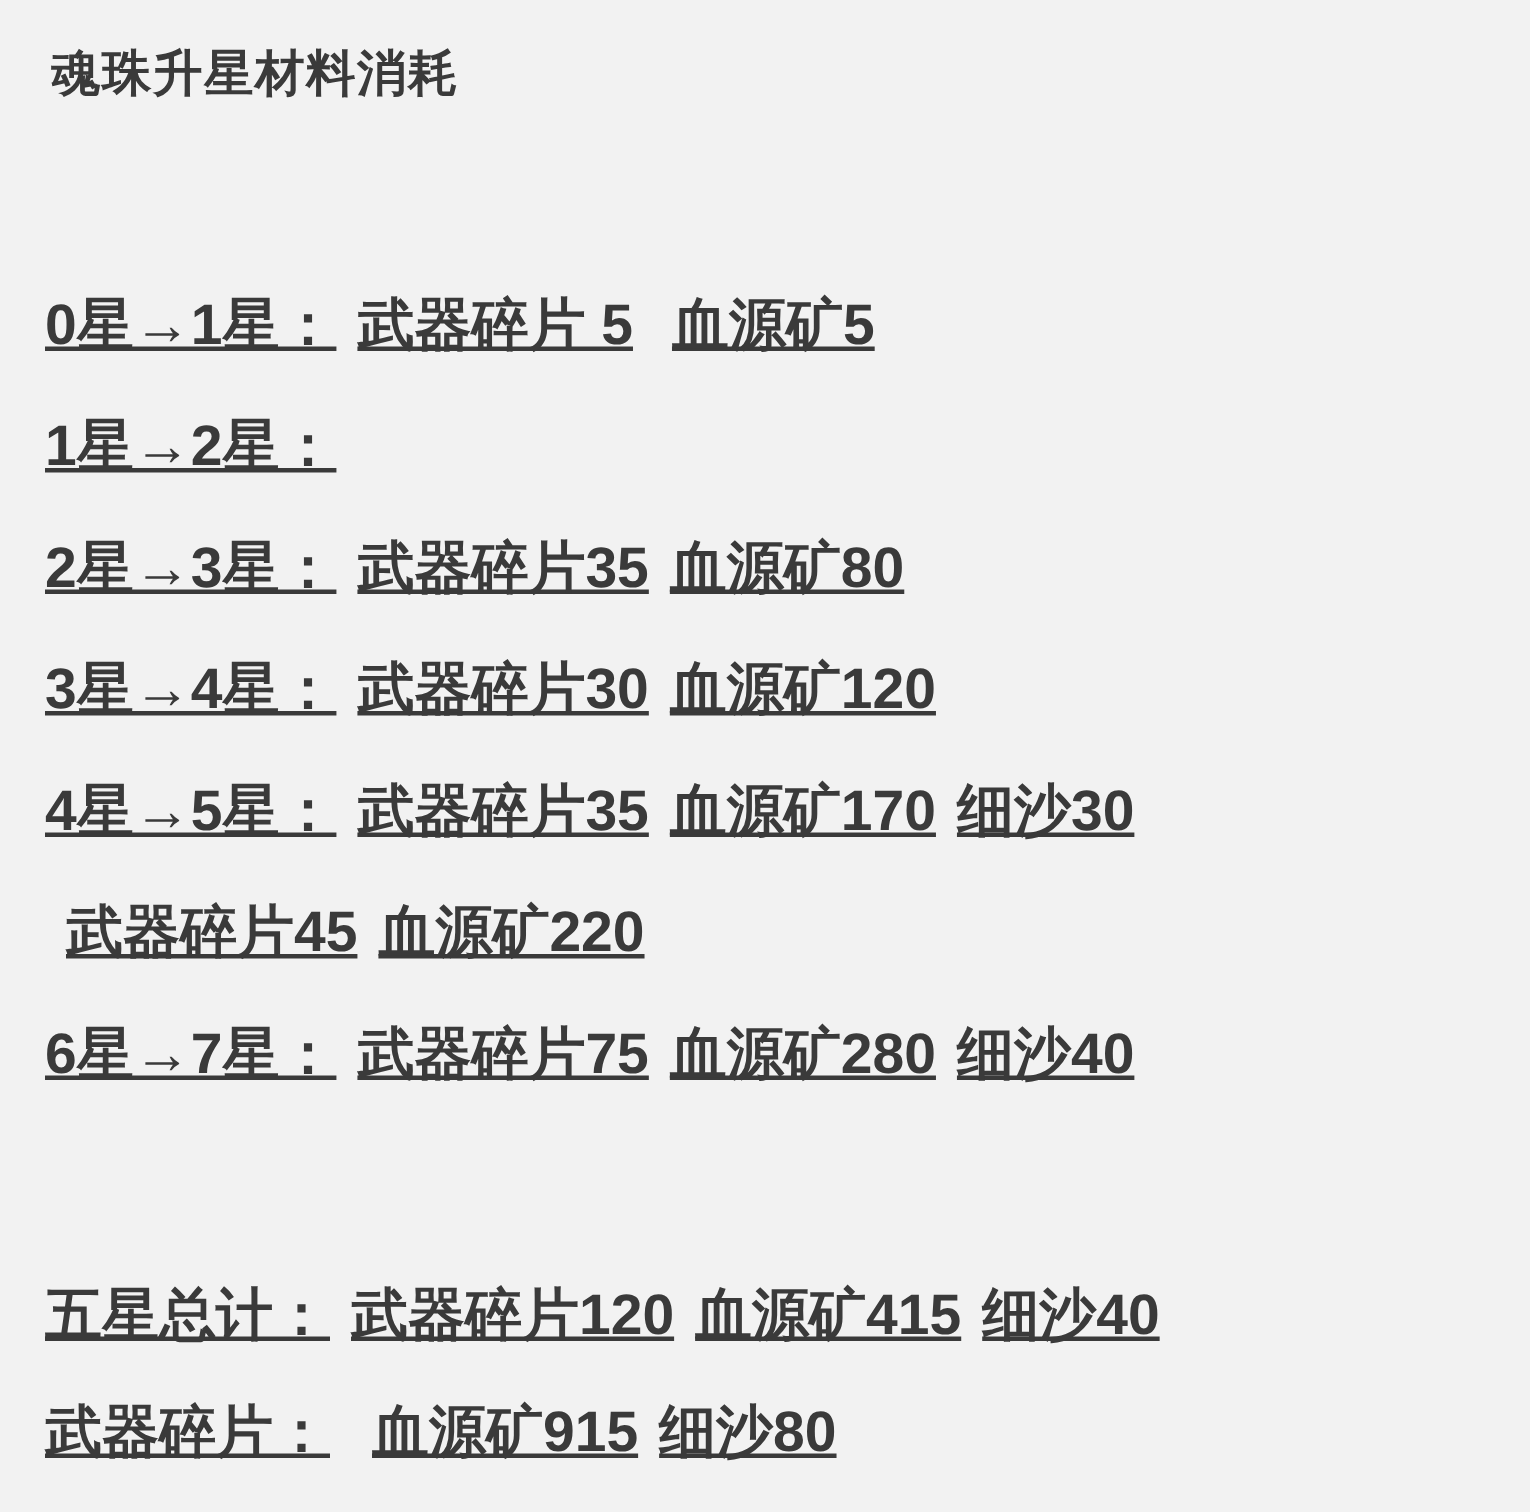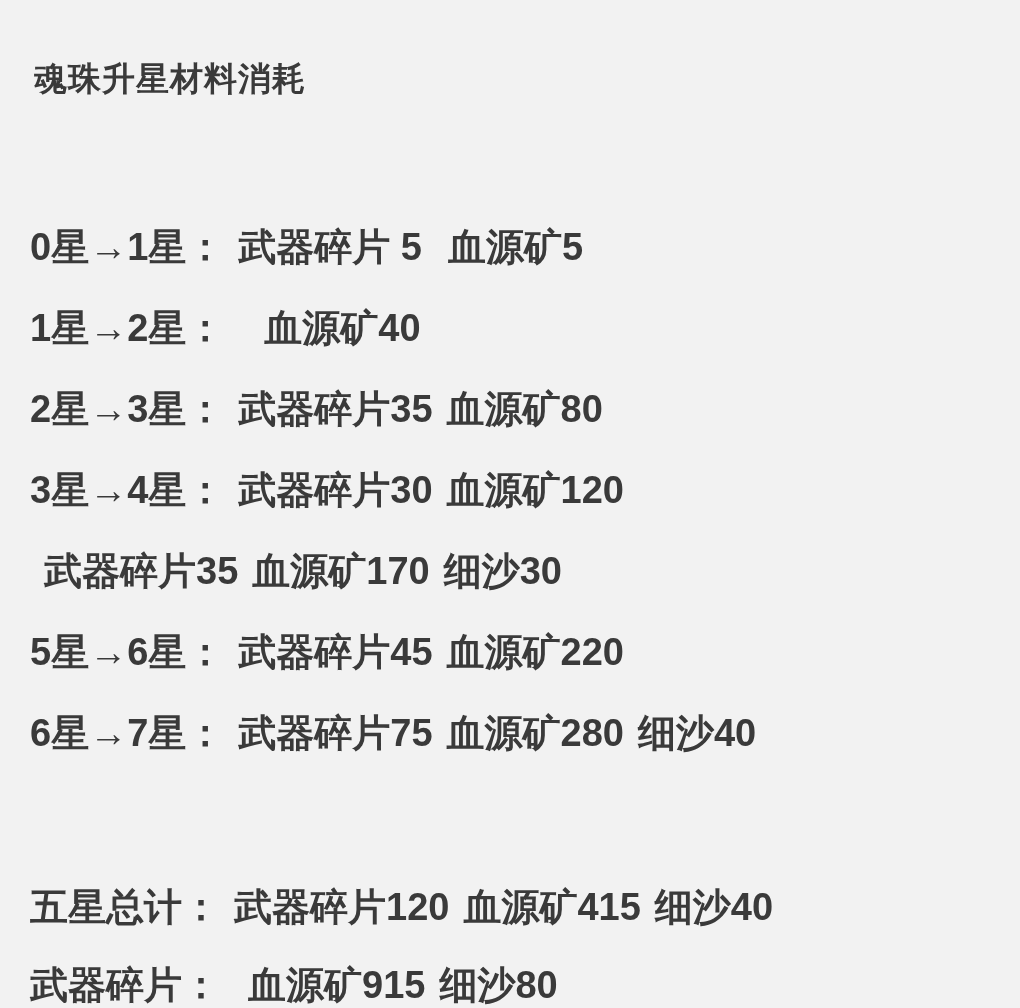--- a/index.html
+++ b/index.html
@@ -13,21 +13,20 @@
     font-family: "Liberation Sans", "DejaVu Sans", sans-serif;
     color: #3a3a3a;
     overflow: hidden;
   }
   .page {
     position: relative;
     width: 1020px;
     height: 734px;
     box-sizing: border-box;
     padding: 28px 30px 0 30px;
-    margin-top: 30px;
   }
   .doc-title {
     font-size: 33px;
     font-weight: bold;
     letter-spacing: 1px;
     color: #3a3a3a;
     line-height: 1.3;
     margin: 0 0 0 4px;
   }
   .spacer-top {
@@ -38,20 +37,21 @@
   }
   .row {
     display: flex;
     align-items: baseline;
     font-size: 38px;
     font-weight: bold;
     line-height: 81px;
     white-space: nowrap;
     color: #3a3a3a;
     letter-spacing: 0px;
+    text-decoration: underline;
   }
   .row .label {
     flex: 0 0 auto;
   }
   .row .cost {
     flex: 0 0 auto;
   }
   .gap-sm { width: 14px; flex: 0 0 auto; }
   .gap-md { width: 26px; flex: 0 0 auto; }
   .spacer-mid {
@@ -77,51 +77,50 @@
       <span class="gap-sm"></span>
       <span class="cost">武器碎片 5</span>
       <span class="gap-md"></span>
       <span class="cost">血源矿5</span>
     </div>
 
     <div class="row">
       <span class="label">1星→2星：</span>
       <span class="gap-sm"></span>
       <span class="gap-md"></span>
-      <span class="cost">血源矿40</span>
     </div>
 
     <div class="row">
       <span class="label">2星→3星：</span>
       <span class="gap-sm"></span>
       <span class="cost">武器碎片35</span>
       <span class="gap-sm"></span>
       <span class="cost">血源矿80</span>
       <span class="gap-md"></span>
     </div>
 
     <div class="row">
       <span class="label">3星→4星：</span>
       <span class="gap-sm"></span>
       <span class="cost">武器碎片30</span>
       <span class="gap-sm"></span>
       <span class="cost">血源矿120</span>
     </div>
 
     <div class="row">
+      <span class="label">4星→5星：</span>
       <span class="gap-sm"></span>
       <span class="cost">武器碎片35</span>
       <span class="gap-sm"></span>
       <span class="cost">血源矿170</span>
       <span class="gap-sm"></span>
       <span class="cost">细沙30</span>
     </div>
 
     <div class="row">
-      <span class="label">5星→6星：</span>
       <span class="gap-sm"></span>
       <span class="cost">武器碎片45</span>
       <span class="gap-sm"></span>
       <span class="cost">血源矿220</span>
     </div>
 
     <div class="row">
       <span class="label">6星→7星：</span>
       <span class="gap-sm"></span>
       <span class="cost">武器碎片75</span>

